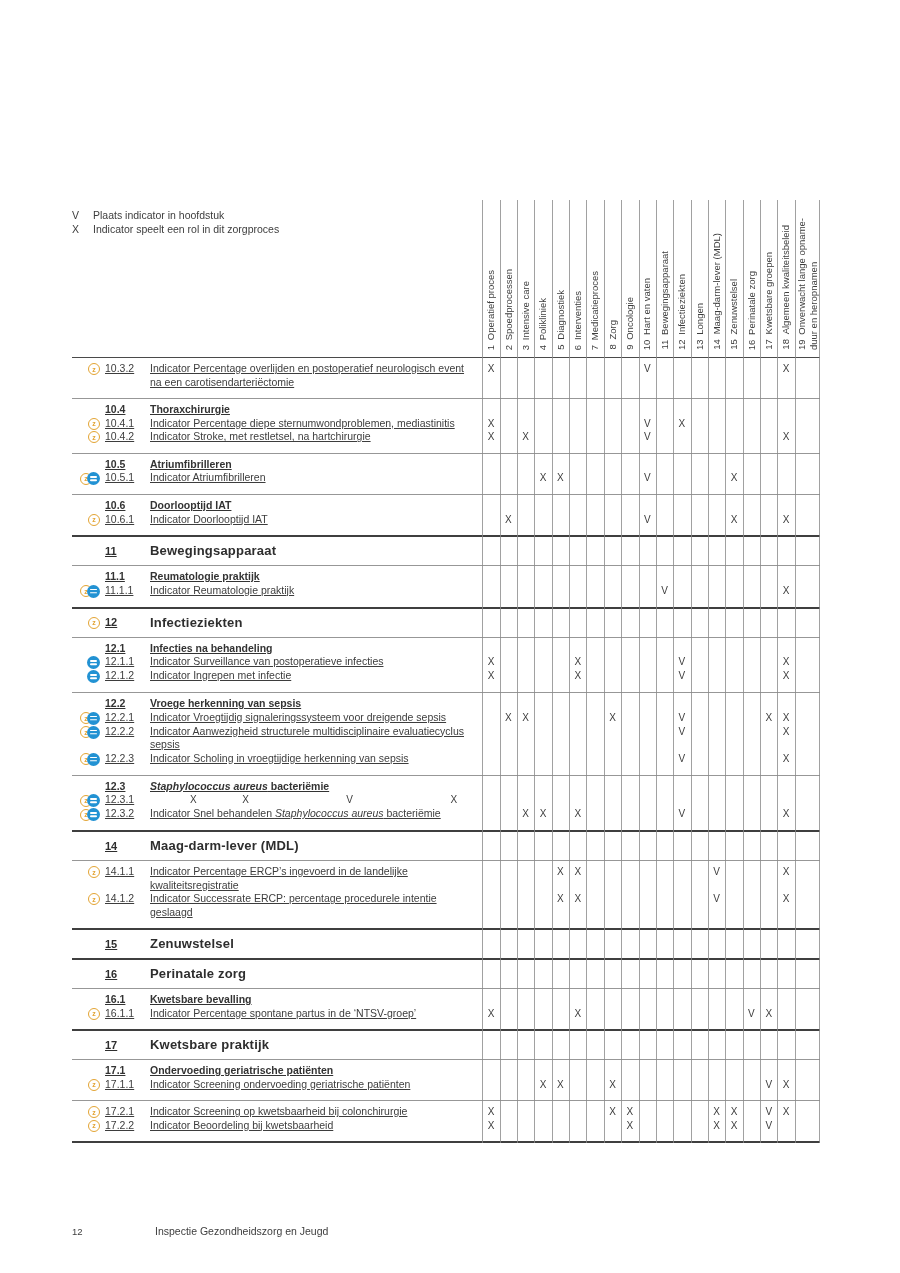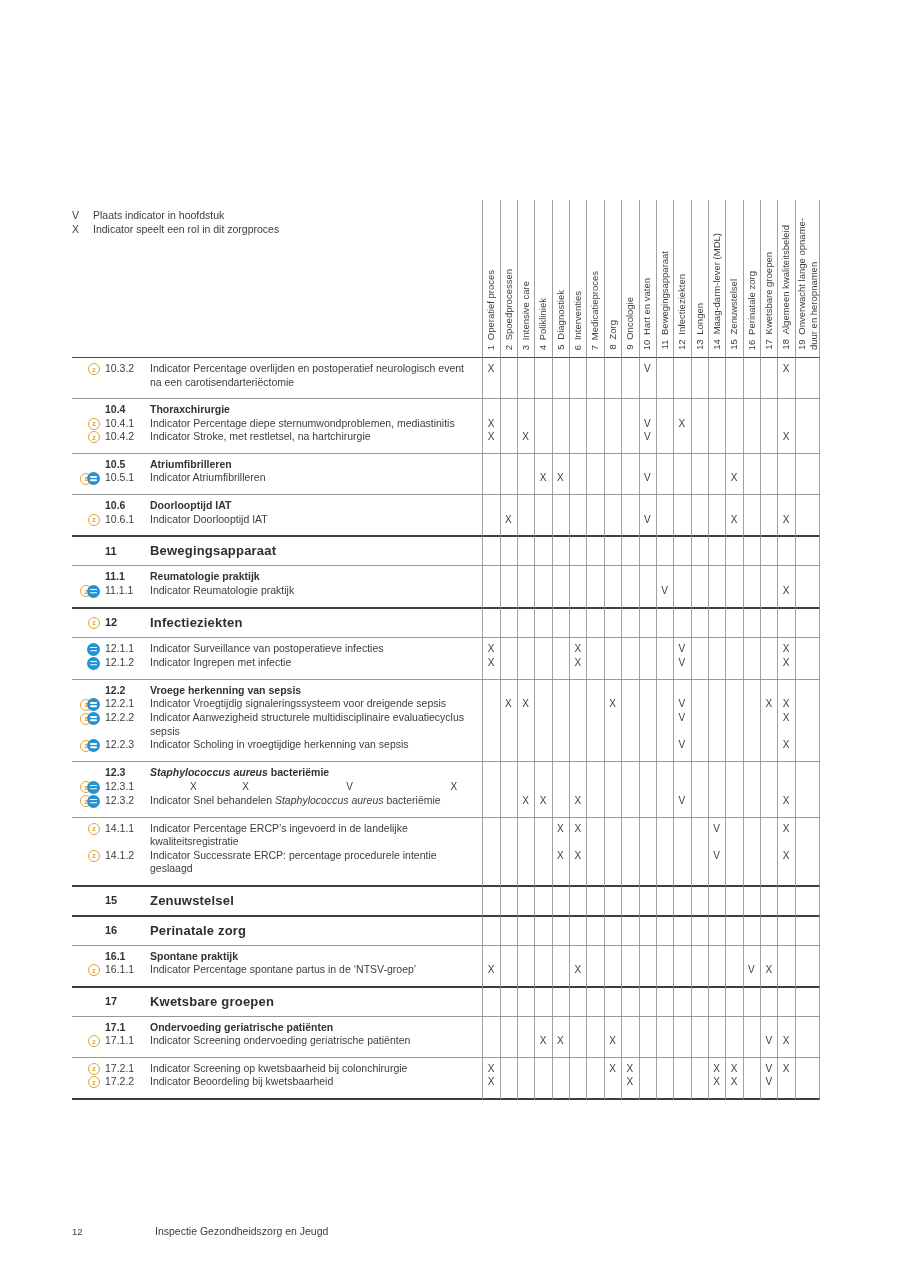--- a/index.html
+++ b/index.html
@@ -28,22 +28,22 @@
   .block{border-top:1px solid #979797;}
   .block.chapter{border-top:2.5px solid #3f3f3f;}
   .block.first{border-top:1.5px solid #4a4a4a;}
   .grow{padding:4px 0 9px 0;}
   .chblock{padding:6px 16px 7px 0;}
 
   .irow,.ghrow,.chrow{display:flex;align-items:flex-start;}
   .irow{font-size:10.5px;line-height:13.5px;}
   .ghrow{font-size:10.5px;line-height:13.5px;font-weight:bold;color:#333;}
   .icell{width:33px;flex:none;display:flex;justify-content:flex-end;padding:1px 5px 0 0;}
-  .ncell{width:45px;flex:none;}
-  .dcell{width:332.3px;flex:none;padding-right:14px;}
+  .ncell{width:45px;flex:none;text-decoration:underline;}
+  .dcell{width:332.3px;flex:none;padding-right:14px;text-decoration:underline;}
   .mcell{flex:none;text-align:center;font-size:10px;line-height:13.5px;color:#3d3d3d;}
 
   .chrow{align-items:center;}
   .chnum{font-size:11px;font-weight:bold;color:#2e2e2e;}
   .chtitle{font-size:13px;font-weight:bold;color:#2e2e2e;letter-spacing:.2px;}
 
   
   .ic-y{width:12px;height:12px;border-radius:50%;border:1.6px solid #E3A433;background:#fff;
         display:flex;align-items:center;justify-content:center;
         font-size:7px;line-height:7px;font-weight:bold;color:#E3A433;flex:none;}
@@ -339,20 +339,25 @@
         <div class="block chapter chblock">
           <div class="chrow">
             <span class="icell">
               <span class="ic-y" style="border-color: rgb(227, 164, 51); color: rgb(227, 164, 51);">z</span>
             </span>
             <span class="ncell chnum">12</span>
             <span class="chtitle">Infectieziekten</span>
           </div>
         </div>
         <div class="block grow">
+          <div class="ghrow">
+            <span class="icell"></span>
+            <span class="ncell">12.1</span>
+            <span class="dcell">Infecties na behandeling</span>
+          </div>
           <div class="irow">
             <span class="icell">
               <span class="ic-b" style="background: rgb(34, 146, 211);"></span>
             </span>
             <span class="ncell">12.1.1</span>
             <span class="dcell">Indicator Surveillance van postoperatieve infecties</span>
             <span class="mcell" style="width: 17.36px;">X</span>
             <span class="mcell" style="width: 17.36px;"></span>
             <span class="mcell" style="width: 17.36px;"></span>
             <span class="mcell" style="width: 17.36px;"></span>
@@ -550,20 +555,27 @@
             <span class="mcell" style="width: 17.36px;">V</span>
             <span class="mcell" style="width: 17.36px;"></span>
             <span class="mcell" style="width: 17.36px;"></span>
             <span class="mcell" style="width: 17.36px;"></span>
             <span class="mcell" style="width: 17.36px;"></span>
             <span class="mcell" style="width: 17.36px;"></span>
             <span class="mcell" style="width: 17.36px;">X</span>
             <span class="mcell" style="width: 24.9px;"></span>
           </div>
         </div>
+        <div class="block chapter chblock">
+          <div class="chrow">
+            <span class="icell"></span>
+            <span class="ncell chnum">14</span>
+            <span class="chtitle">Maag-darm-lever (MDL)</span>
+          </div>
+        </div>
         <div class="block grow">
           <div class="irow">
             <span class="icell">
               <span class="ic-y" style="border-color: rgb(227, 164, 51); color: rgb(227, 164, 51);">z</span>
             </span>
             <span class="ncell">14.1.1</span>
             <span class="dcell">Indicator Percentage ERCP’s ingevoerd in de landelijke kwaliteitsregistratie</span>
             <span class="mcell" style="width: 17.36px;"></span>
             <span class="mcell" style="width: 17.36px;"></span>
             <span class="mcell" style="width: 17.36px;"></span>
@@ -622,21 +634,21 @@
           <div class="chrow">
             <span class="icell"></span>
             <span class="ncell chnum">16</span>
             <span class="chtitle">Perinatale zorg</span>
           </div>
         </div>
         <div class="block grow">
           <div class="ghrow">
             <span class="icell"></span>
             <span class="ncell">16.1</span>
-            <span class="dcell">Spontane praktijk</span>
+            <span class="dcell">Kwetsbare bevalling</span>
           </div>
           <div class="irow">
             <span class="icell">
               <span class="ic-y" style="border-color: rgb(227, 164, 51); color: rgb(227, 164, 51);">z</span>
             </span>
             <span class="ncell">16.1.1</span>
             <span class="dcell">Indicator Percentage spontane partus in de ‘NTSV-groep’</span>
             <span class="mcell" style="width: 17.36px;">X</span>
             <span class="mcell" style="width: 17.36px;"></span>
             <span class="mcell" style="width: 17.36px;"></span>
@@ -655,21 +667,21 @@
             <span class="mcell" style="width: 17.36px;">V</span>
             <span class="mcell" style="width: 17.36px;">X</span>
             <span class="mcell" style="width: 17.36px;"></span>
             <span class="mcell" style="width: 24.9px;"></span>
           </div>
         </div>
         <div class="block chapter chblock">
           <div class="chrow">
             <span class="icell"></span>
             <span class="ncell chnum">17</span>
-            <span class="chtitle">Kwetsbare groepen</span>
+            <span class="chtitle">Kwetsbare praktijk</span>
           </div>
         </div>
         <div class="block grow">
           <div class="ghrow">
             <span class="icell"></span>
             <span class="ncell">17.1</span>
             <span class="dcell">Ondervoeding geriatrische patiënten</span>
           </div>
           <div class="irow">
             <span class="icell">

